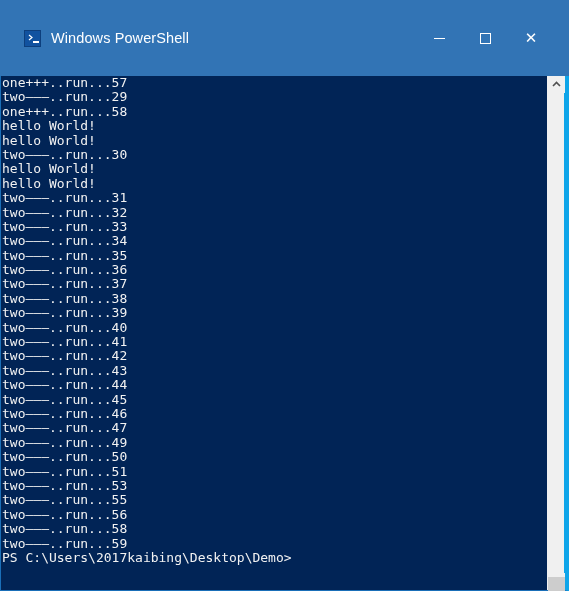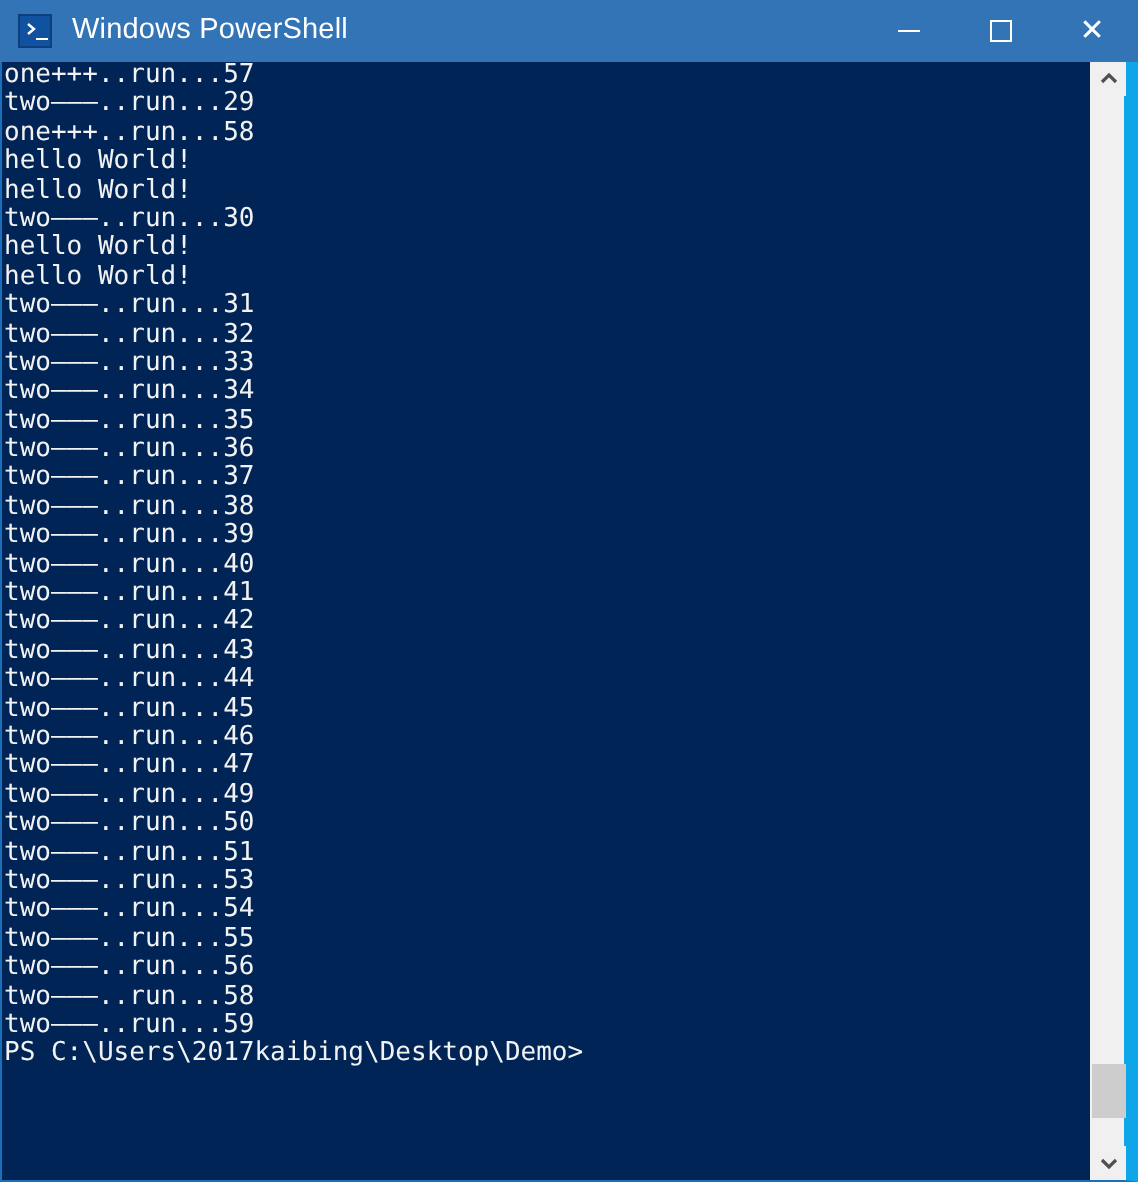--- a/index.html
+++ b/index.html
@@ -19,26 +19,26 @@
     width: 569px;
     height: 591px;
     box-sizing: border-box;
     background: #012456;
     display: flex;
     flex-direction: column;
   }
 
   
   #titlebar {
-    height: 31px;
+    height: 46px;
     min-height: 31px;
     background: #3274b5;
     display: flex;
     align-items: center;
-    padding: 0;
+    padding: 15px;
     position: relative;
     user-select: none;
   }
   #titlebar-left {
     display: flex;
     align-items: center;
     padding-left: 9px;
     flex: 1 1 auto;
     min-width: 0;
   }
@@ -115,21 +115,21 @@
   }
 
   
   #body-area {
     flex: 1 1 auto;
     display: flex;
     flex-direction: row;
     min-height: 0;
     background: #012456;
     border-left: 1px solid #1a6fb8;
-    border-right: 7px solid #0ea5e9;
+    border-right: 5px solid #0ea5e9;
     border-bottom: 1px solid #1a6fb8;
     box-sizing: border-box;
   }
 
   #console {
     flex: 1 1 auto;
     position: relative;
     background: #012456;
     overflow: hidden;
     padding: 0;
@@ -240,21 +240,20 @@
           <div class="cline">two———..run...42</div>
           <div class="cline">two———..run...43</div>
           <div class="cline">two———..run...44</div>
           <div class="cline">two———..run...45</div>
           <div class="cline">two———..run...46</div>
           <div class="cline">two———..run...47</div>
           <div class="cline">two———..run...49</div>
           <div class="cline">two———..run...50</div>
           <div class="cline">two———..run...51</div>
           <div class="cline">two———..run...53</div>
-          <div class="cline">two———..run...54</div>
           <div class="cline">two———..run...55</div>
           <div class="cline">two———..run...56</div>
           <div class="cline">two———..run...58</div>
           <div class="cline">two———..run...59</div>
           <div class="cline">PS C:\Users\2017kaibing\Desktop\Demo&gt;</div>
         </div>
     </div>
 
     <div id="scrollbar">
       <div class="sb-arrow">

